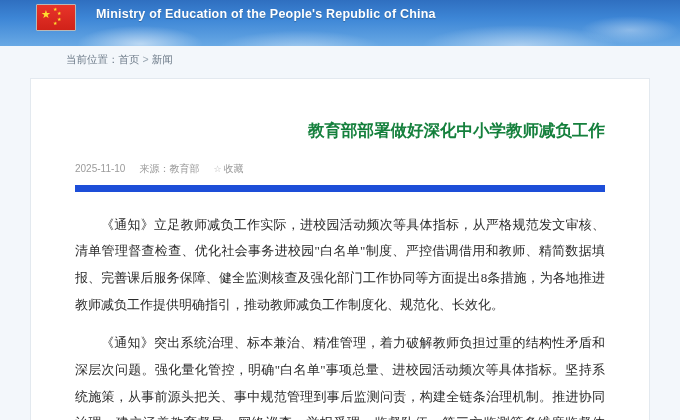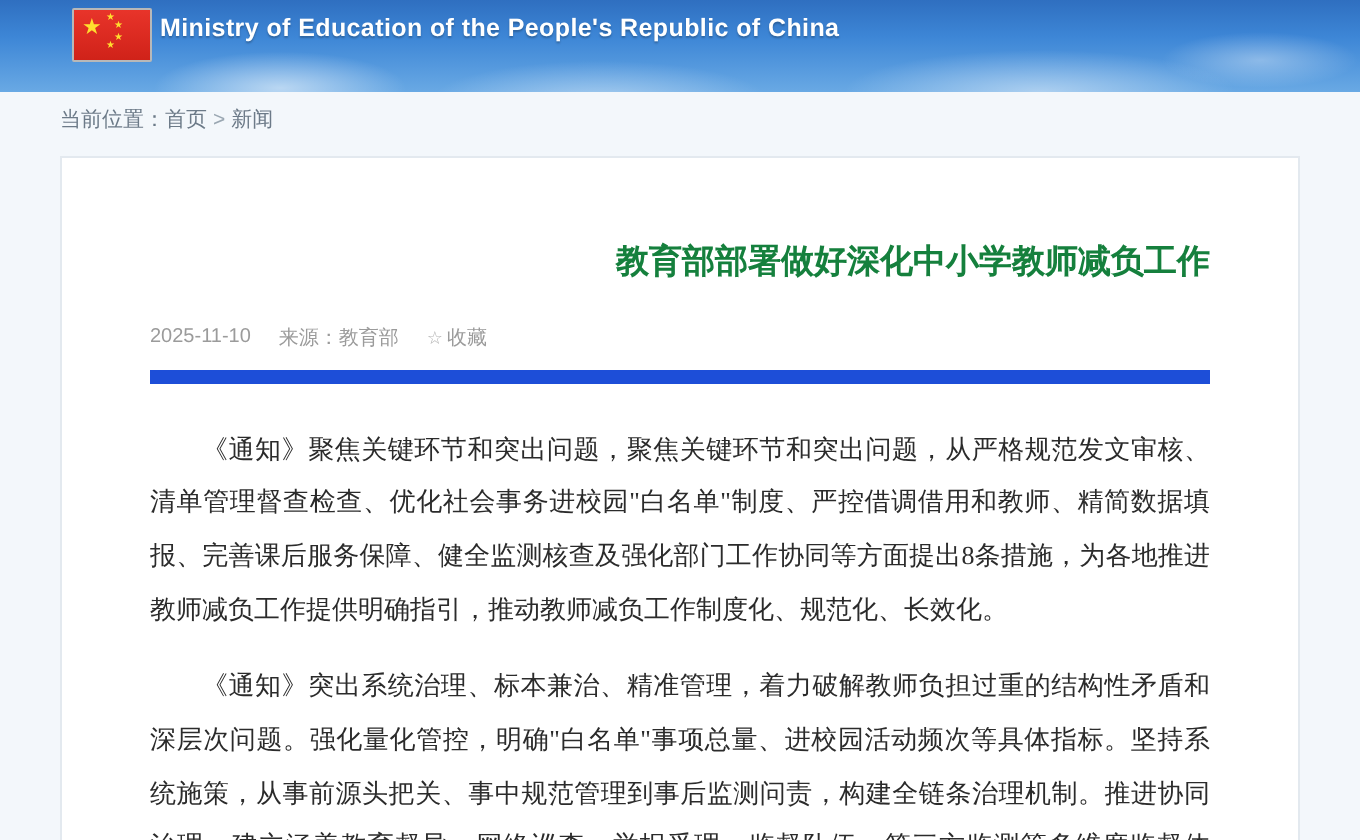--- a/index.html
+++ b/index.html
@@ -59,21 +59,21 @@
     color: #ffde2e;
     font-size: 5px;
     line-height: 5px;
   }
   .emblem .s1 { left: 16px; top: 2px; }
   .emblem .s2 { left: 20px; top: 6px; }
   .emblem .s3 { left: 20px; top: 12px; }
   .emblem .s4 { left: 16px; top: 16px; }
   .banner-title {
     position: absolute;
-    left: 80px;
+    left: 96px;
     top: 7px;
     color: #ffffff;
     font-size: 12.5px;
     font-weight: bold;
     letter-spacing: 0.2px;
     text-shadow: 0 1px 1px rgba(0,0,0,0.25);
     white-space: nowrap;
   }
 
   
@@ -82,20 +82,21 @@
     height: 28px;
     padding: 0 30px;
     display: flex;
     align-items: center;
     background: transparent;
   }
   .breadcrumb {
     font-size: 10.5px;
     color: #6c7a88;
     white-space: nowrap;
+    margin-left: 36px;
   }
   .breadcrumb a {
     color: #6c7a88;
     text-decoration: none;
   }
   .breadcrumb .sep { margin: 0 3px; color: #9aa7b2; }
 
   
   .card {
     position: relative;
@@ -177,18 +178,18 @@
     <div class="meta-row">
       <span class="m-item">2025-11-10</span>
       <span class="m-item"><span>来源：</span><span>教育部</span></span>
       <span class="fav">
         <span class="star-icon">☆</span>
         <span>收藏</span>
       </span>
     </div>
 
     <div class="body-text">
-      <p>《通知》聚焦关键环节和突出问题，聚焦关键环节和突出问题，从严格规范发文审核、清单管理督查检查、优化社会事务进校园"白名单"制度、严控借调借用和教师、精简数据填报、完善课后服务保障、健全监测核查及强化部门工作协同等方面提出8条措施，为各地推进教师减负工作提供明确指引，推动教师减负工作制度化、规范化、长效化。</p>
+      <p>《通知》立足教师减负工作实际，进校园活动频次等具体指标，从严格规范发文审核、清单管理督查检查、优化社会事务进校园"白名单"制度、严控借调借用和教师、精简数据填报、完善课后服务保障、健全监测核查及强化部门工作协同等方面提出8条措施，为各地推进教师减负工作提供明确指引，推动教师减负工作制度化、规范化、长效化。</p>
       <p>《通知》突出系统治理、标本兼治、精准管理，着力破解教师负担过重的结构性矛盾和深层次问题。强化量化管控，明确"白名单"事项总量、进校园活动频次等具体指标。坚持系统施策，从事前源头把关、事中规范管理到事后监测问责，构建全链条治理机制。推进协同治理，建立涵盖教育督导、网络巡查、举报受理、监督队伍、第三方监测等多维度监督体系，加强与纪检监察、网信、公安等部门的协同联动，凝聚工作合力。</p>
     </div>
   </div>
 
 </div>
 
 </body></html>

